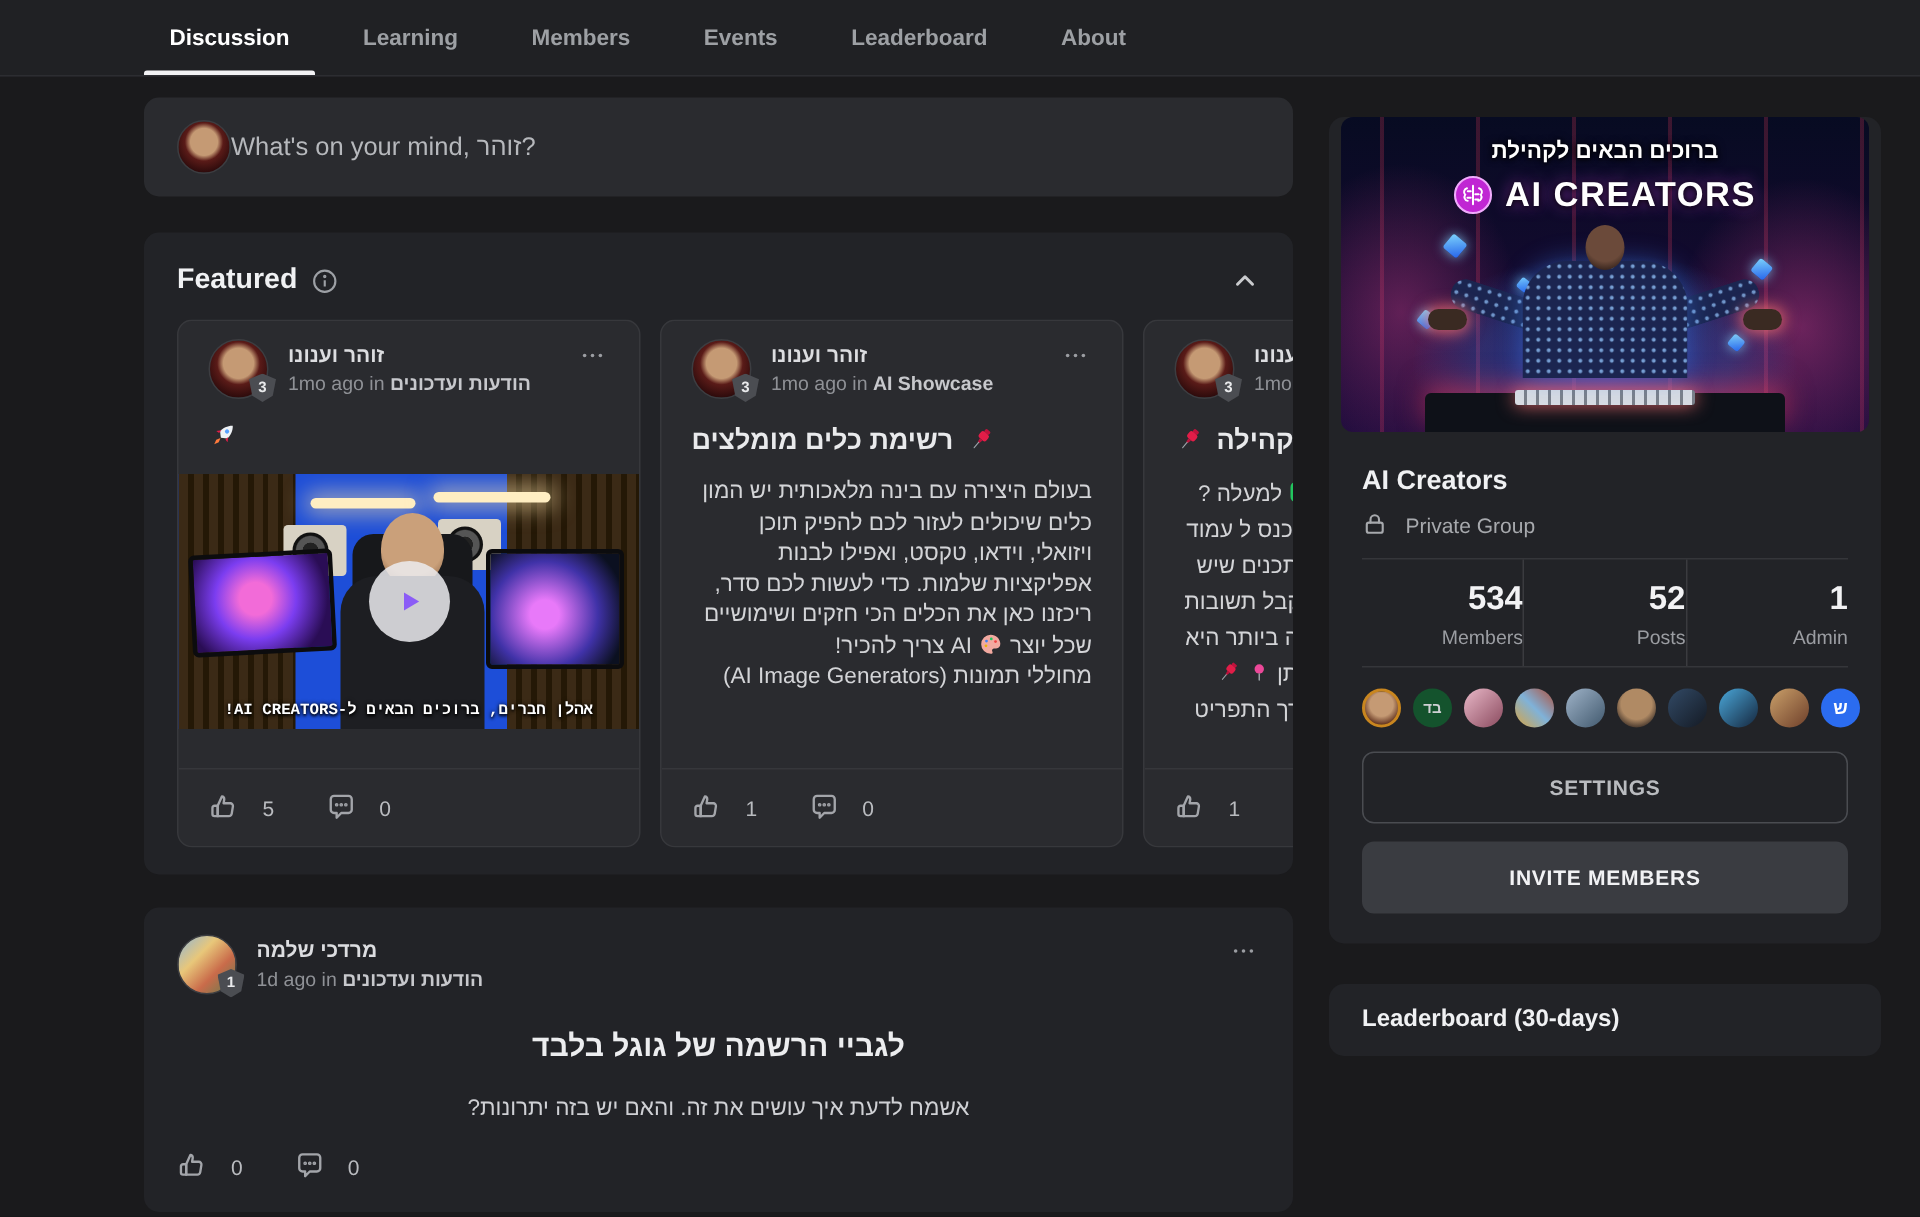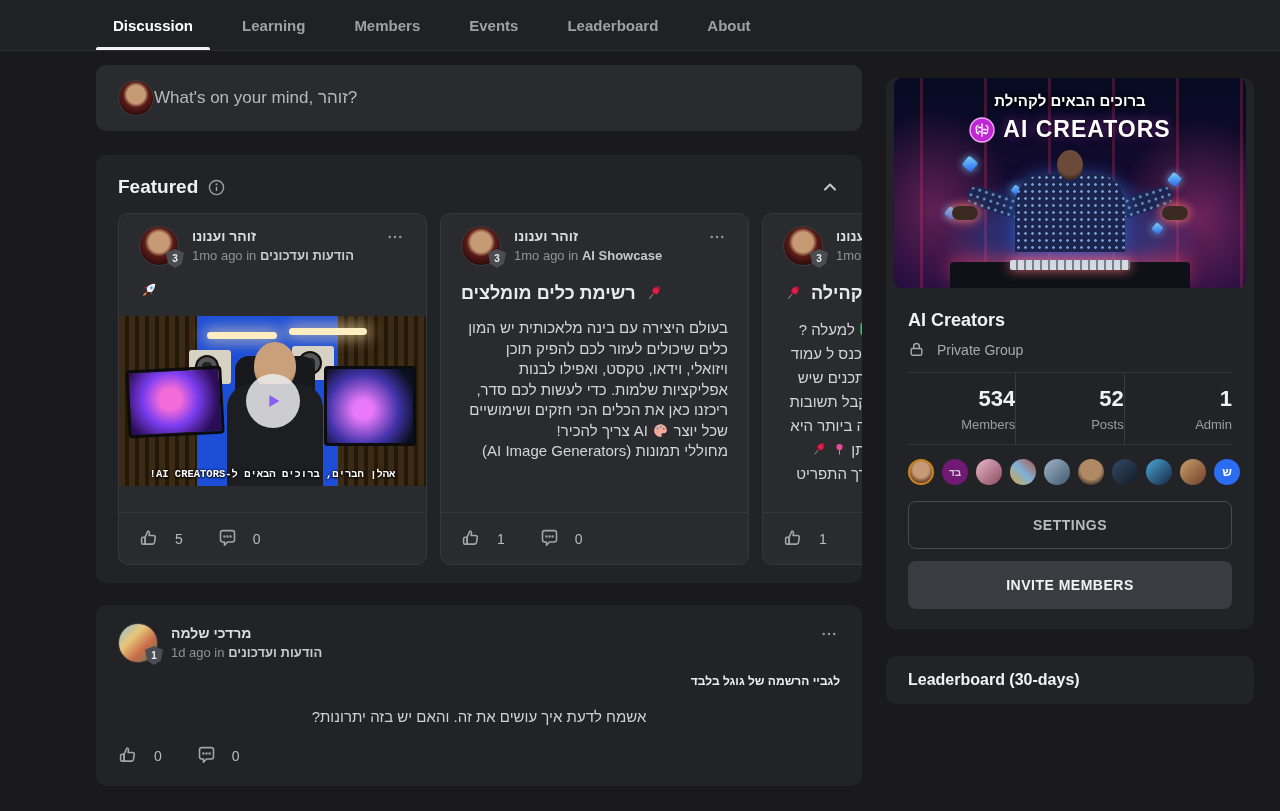--- a/index.html
+++ b/index.html
@@ -105,22 +105,22 @@
     position:absolute; left:50%; top:50%; transform:translate(-50%,-50%);
     width:54px; height:54px; border-radius:50%; background:rgba(236,236,240,.85);
     display:flex; align-items:center; justify-content:center; cursor:pointer;
   }
   
   .fc3-body { margin:12px 195px 0 0; direction:rtl; text-align:right;
     font-size:15px; line-height:24px; color:#d3d4d7; }
   .fc3-body .ln { white-space:nowrap; }
   
   .post { margin-top:22px; padding:18px 22px 20px; cursor:pointer; }
-  .post-title { margin-top:11px; direction:rtl; text-align:right;
-    font-size:12px; font-weight:700; color:#ecedef; }
+  .post-title { margin-top:24px; direction:rtl; text-align:center;
+    font-size:20px; font-weight:700; color:#ecedef; }
   .post-body { margin-top:18px; direction:rtl; text-align:center;
     font-size:15px; color:#cfd0d4; line-height:21px; }
   .post-footer { margin-top:18px; display:flex; align-items:center; gap:34px; }
   
   .about { padding-bottom:20px; }
   .banner { margin:8px; height:210px; border-radius:8px; overflow:hidden; position:relative;
     background:linear-gradient(180deg,#070b22 0%,#140a30 55%,#1e0c3c 100%); }
   .streaks { position:absolute; inset:0;
     background:repeating-linear-gradient(90deg,transparent 0 26px,rgba(244,63,94,.28) 26px 29px,transparent 29px 64px);
     opacity:.8; }
@@ -175,21 +175,21 @@
   .stats { display:flex; margin-top:0; }
   .stat-cell { flex:1; text-align:right; padding:13px 0 12px; }
   .stat-cell + .stat-cell { border-left:1px solid #3a3b3f; }
   .stat-num { font-size:22px; font-weight:700; color:#f2f2f4; }
   .stat-lbl { font-size:13px; color:#9b9da2; margin-top:5px; }
   .minis { display:flex; gap:8px; margin-top:14px; }
   .mini-av { width:26px; height:26px; border-radius:50%; flex-shrink:0; cursor:pointer;
     display:flex; align-items:center; justify-content:center;
     font-size:10px; font-weight:700; color:#e6e7ea; }
   .mini-av:nth-child(1){ background:radial-gradient(circle at 50% 40%,#c59a74 0 45%,#5a2a18 80%); border:2px solid #c9861f; }
-  .mini-av:nth-child(2){ background:#701a75; color:#cfd0d4;text-align:center; }
+  .mini-av:nth-child(2){ background:#14532d; color:#cfd0d4;text-align:center; }
   .mini-av:nth-child(3){ background:linear-gradient(135deg,#e9b8c8,#8a4a5e); }
   .mini-av:nth-child(4){ background:linear-gradient(45deg,#d9a441,#7fb2d9 50%,#b0513d); }
   .mini-av:nth-child(5){ background:linear-gradient(135deg,#9fb3c8,#41596e); }
   .mini-av:nth-child(6){ background:radial-gradient(circle at 50% 40%,#b08a64 0 50%,#2e2420 85%); }
   .mini-av:nth-child(7){ background:linear-gradient(135deg,#324a66,#141a24); }
   .mini-av:nth-child(8){ background:linear-gradient(135deg,#4aa7d9,#15263d); }
   .mini-av:nth-child(9){ background:linear-gradient(135deg,#caa06a,#6e3f2a); }
   .mini-av:nth-child(10){ background:#2b6cf0; color:#fff; font-size:12px; }
   .btn { height:48px; border-radius:8px; display:flex; align-items:center; justify-content:center;
     font-size:14px; font-weight:700; letter-spacing:.5px; cursor:pointer;

